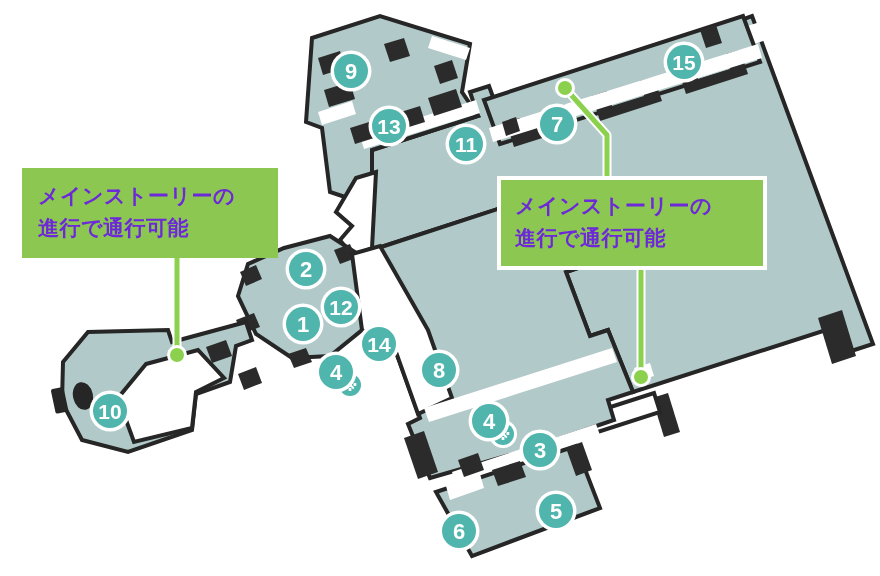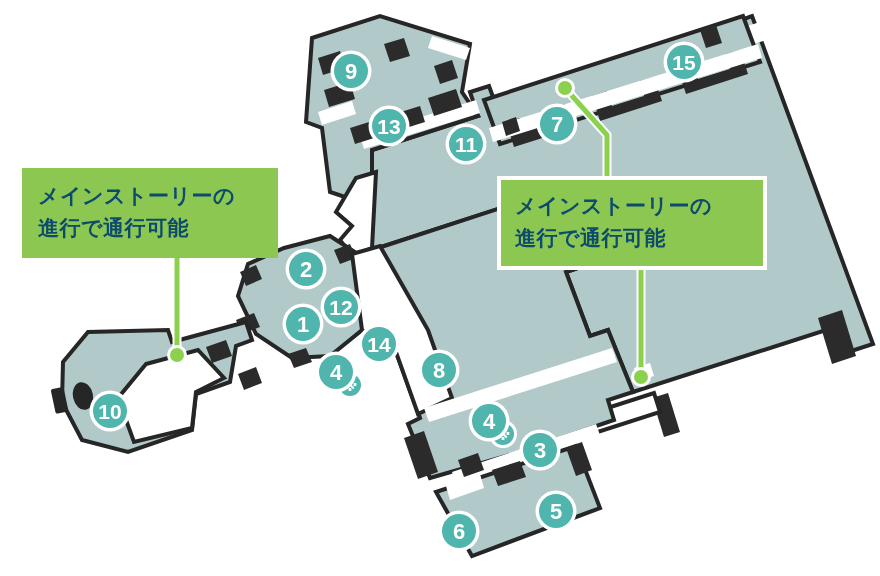--- a/index.html
+++ b/index.html
@@ -8,21 +8,21 @@
     width:880px;height:576px;position:relative;overflow:hidden;
     font-family:"Liberation Sans","DejaVu Sans",sans-serif;
   }
   #map-root{position:absolute;inset:0;width:880px;height:576px;}
   svg.map-svg{position:absolute;left:0;top:0;width:880px;height:576px;display:block;}
 
   
   .callout{
     position:absolute;
     background:#8cc751;
-    color:#0c4a6e;
+    color:#6d28d9;
     font-weight:bold;
     font-size:21px;
     line-height:1.52;
     letter-spacing:0.5px;
     padding:12px 16px 14px 16px;
     box-sizing:border-box;
     white-space:nowrap;
     z-index:40;
   }
   .callout.bordered{

